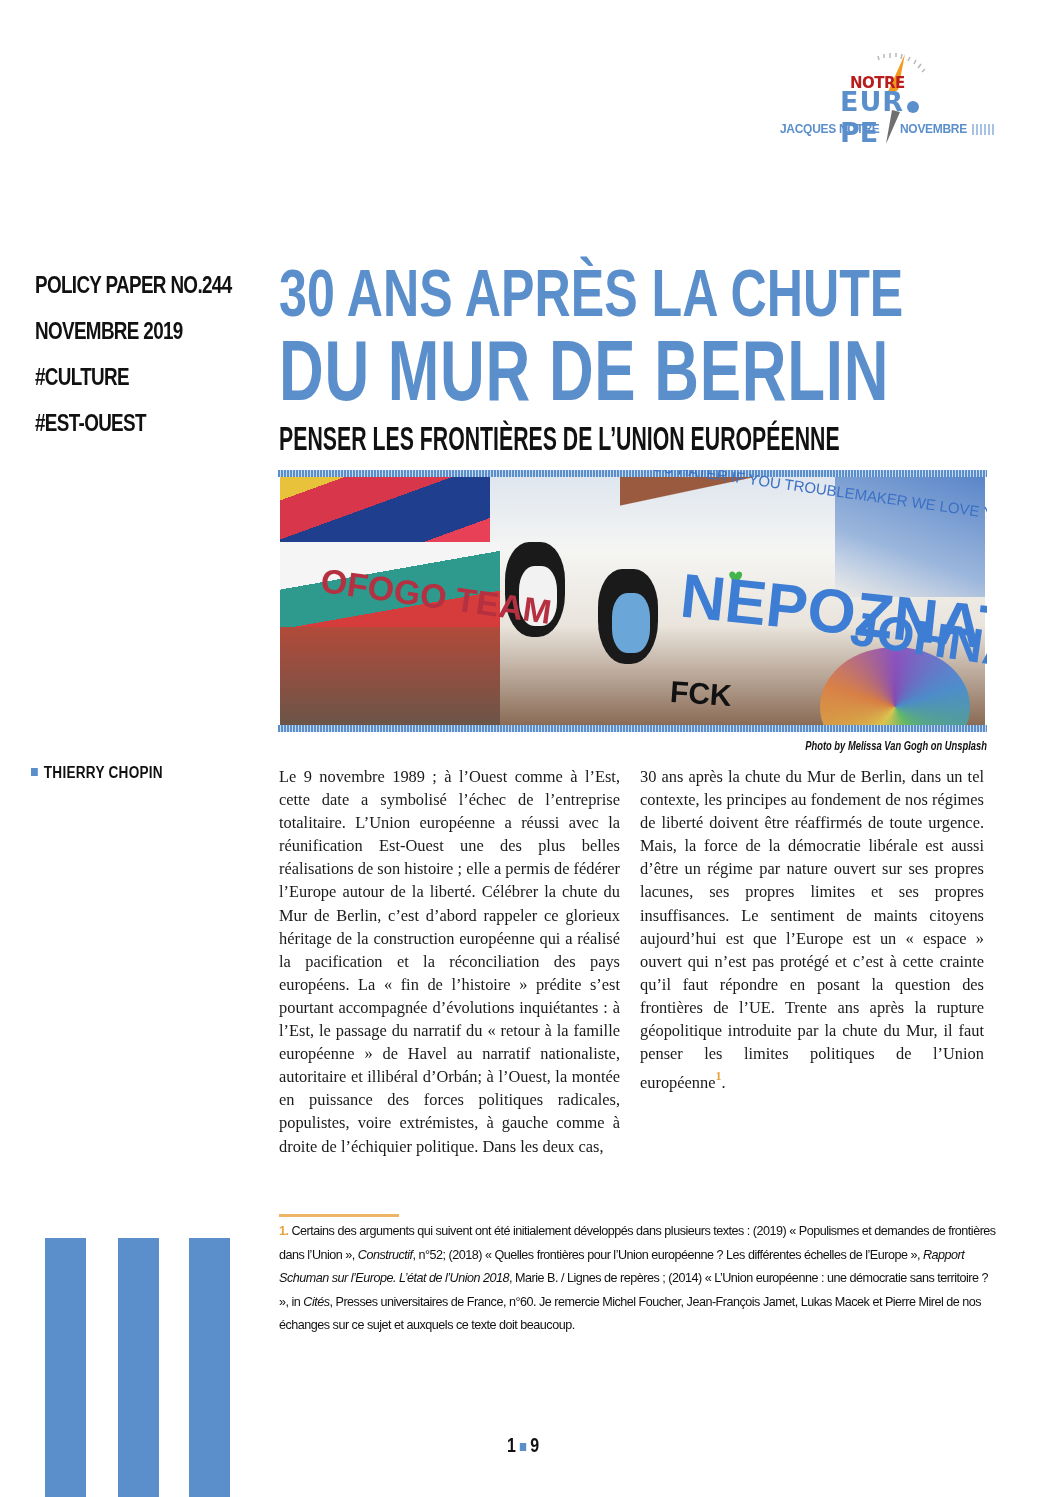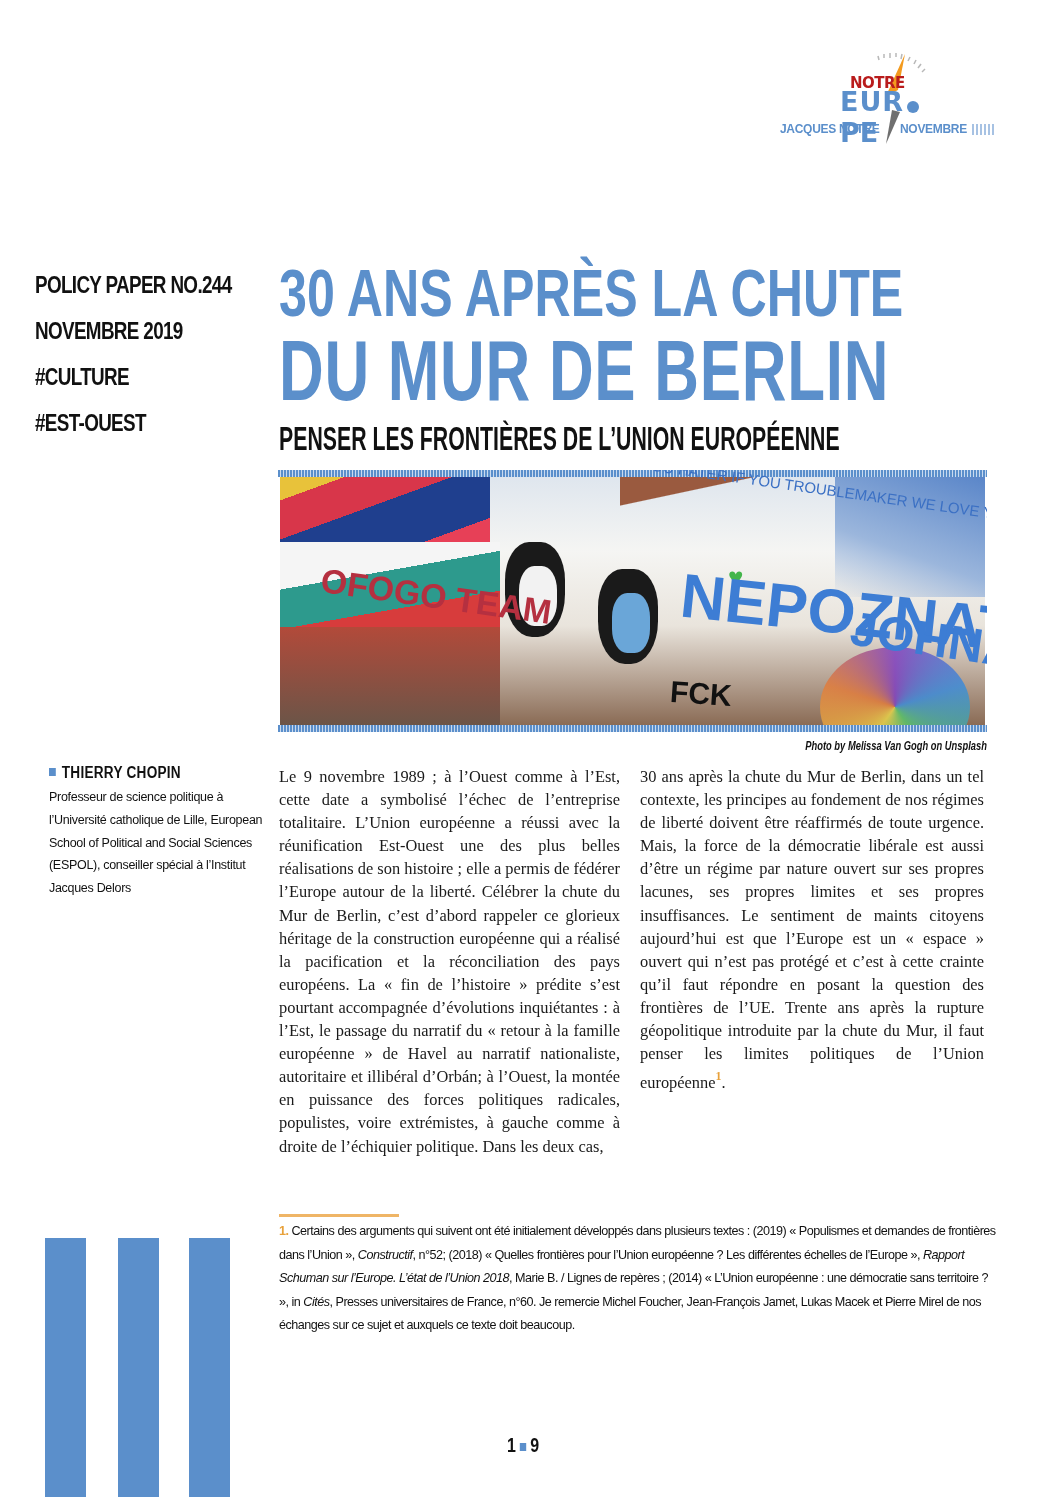--- a/index.html
+++ b/index.html
@@ -56,21 +56,21 @@
   .photo .g-ofogo { left:40px; top:100px; color:#b53040; font-size:34px; transform:rotate(8deg); }
   .photo .g-quote { left:230px; top:0px; font-size:15px; color:#3b70c4; transform:rotate(8deg); font-weight:normal; }
   .photo .rainbow { position:absolute; left:540px; top:170px; width:150px; height:120px; border-radius:50%;
                     background:conic-gradient(#7f3fbf,#3d8bd8,#58c46a,#e8d34a,#e07c3c,#7f3fbf); opacity:.85; }
   .photo .fck { position:absolute; left:390px; top:200px; font:bold 30px "Liberation Sans", sans-serif; color:#111; transform:rotate(4deg); }
   .photo .heart { position:absolute; left:448px; top:85px; color:#43b54a; font-size:26px; }
   .credit { position:absolute; right:71px; top:739px; font:italic bold 12px "Liberation Sans", sans-serif;
             color:#111; transform:scaleX(0.78); transform-origin:right; white-space:nowrap; }
 
   
-  .author { position:absolute; left:49px; top:764px; width:215px; }
+  .author { position:absolute; left:31px; top:764px; width:215px; }
   .author .name { font:bold 16px "Liberation Sans", sans-serif; color:#111; letter-spacing:0.3px;
                   transform:scaleX(0.85); transform-origin:left; white-space:nowrap; }
   .author .sq { display:inline-block; width:8px; height:8px; background:#5b8fcb; margin-right:7px; vertical-align:2px; }
   .author .bio { margin-top:4px; font:12.5px "Liberation Sans", sans-serif; line-height:22.8px; color:#111; letter-spacing:-0.3px; }
 
   
   .col { position:absolute; top:765px; font:16.4px "Liberation Sans", sans-serif; line-height:23.1px; color:#1a1a1a;
          text-align:justify; }
   .col1 { left:279px; width:341px; }
   .col2 { left:640px; width:344px; }
@@ -151,21 +151,20 @@
     <div class="rainbow"></div>
     <div class="graffiti g-john">JOHNA</div>
     <div class="fck">FCK</div>
   </div>
   <div class="stripe" style="top:255px"></div>
 </div>
 <div class="credit">Photo by Melissa Van Gogh on Unsplash</div>
 
 <div class="author">
   <div class="name"><span class="sq"></span><span>THIERRY CHOPIN</span></div>
-  <div class="bio">Professeur de science politique à l’Université catholique de Lille, European School of Political and Social Sciences (ESPOL), conseiller spécial à l’Institut Jacques Delors</div>
 </div>
 
 <div class="col col1">
   <p>Le 9 novembre 1989 ; à l’Ouest comme à l’Est, cette date a symbolisé l’échec de l’entreprise totalitaire. L’Union européenne a réussi avec la réunification Est-Ouest une des plus belles réalisations de son histoire ; elle a permis de fédérer l’Europe autour de la liberté. Célébrer la chute du Mur de Berlin, c’est d’abord rappeler ce glorieux héritage de la construction européenne qui a réalisé la pacification et la réconciliation des pays européens. La « fin de l’histoire » prédite s’est pourtant accompagnée d’évolutions inquiétantes : à l’Est, le passage du narratif du « retour à la famille européenne » de Havel au narratif nationaliste, autoritaire et illibéral d’Orbán; à l’Ouest, la montée en puissance des forces politiques radicales, populistes, voire extrémistes, à gauche comme à droite de l’échiquier politique. Dans les deux cas,</p>
 </div>
 <div class="col col2">
   <p><span>30 ans après la chute du Mur de Berlin, dans un tel contexte, les principes au fondement de nos régimes de liberté doivent être réaffirmés de toute urgence. Mais, la force de la démocratie libérale est aussi d’être un régime par nature ouvert sur ses propres lacunes, ses propres limites et ses propres insuffisances. Le sentiment de maints citoyens aujourd’hui est que l’Europe est un « espace » ouvert qui n’est pas protégé et c’est à cette crainte qu’il faut répondre en posant la question des frontières de l’UE. Trente ans après la rupture géopolitique introduite par la chute du Mur, il faut penser les limites politiques de l’Union européenne</span><sup class="fnref">1</sup><span>.</span></p>
 </div>
 
 <div class="fn-rule"></div>

